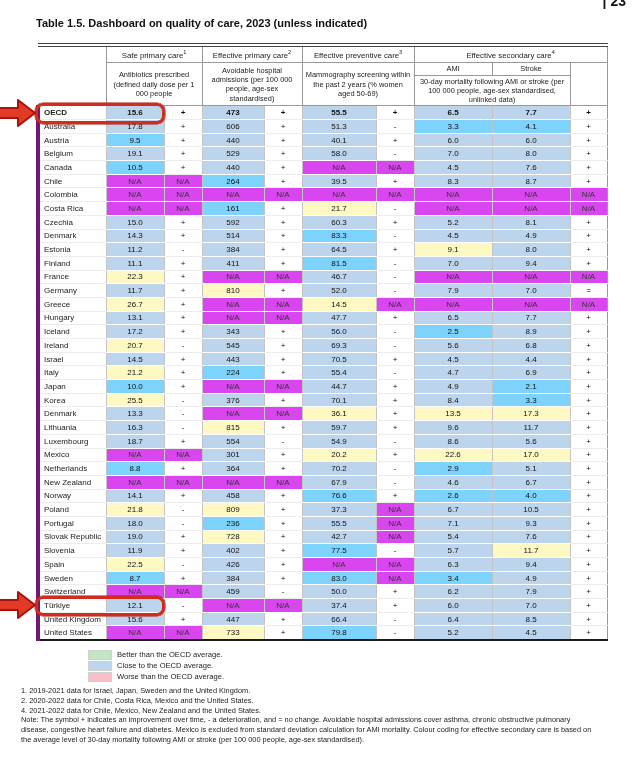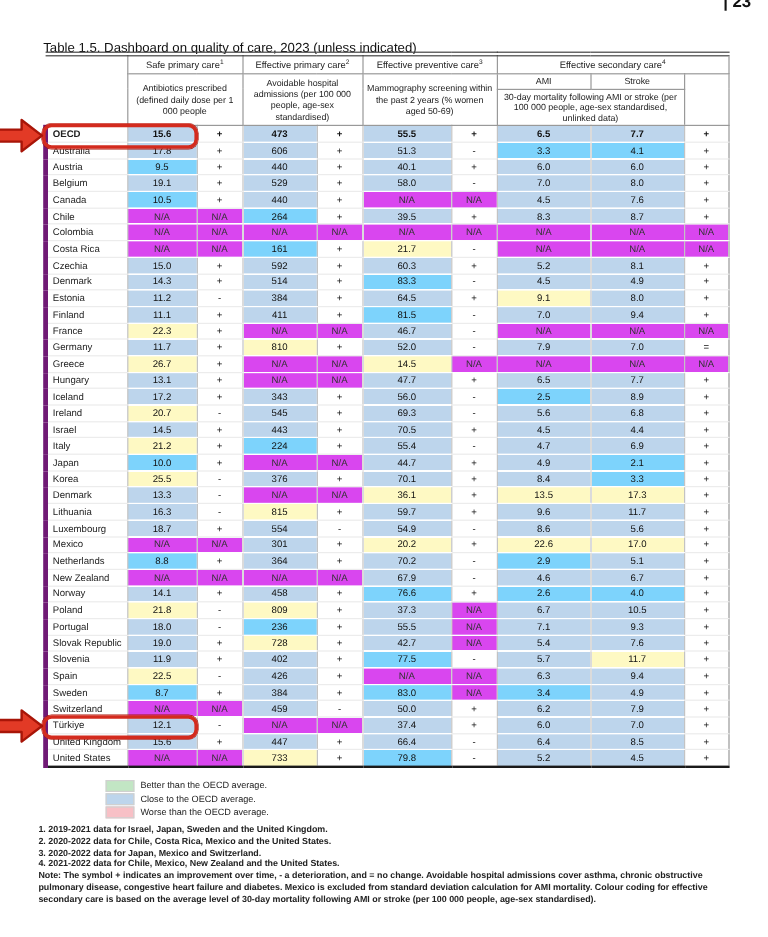--- a/index.html
+++ b/index.html
@@ -1,21 +1,21 @@
 <!DOCTYPE html>
 <html><head>
 <meta charset="utf-8">
 <style>
   html,body{margin:0;padding:0;}
   body{
     width:640px;height:781px;position:relative;overflow:hidden;
     background:#ffffff;font-family:"Liberation Sans",sans-serif;color:#1a1a1a;
   }
   .page-number{position:absolute;top:-7px;right:14px;font-size:14px;font-weight:bold;color:#111;}
-  .title{position:absolute;left:36px;top:34px;font-size:11px;font-weight:normal;color:#111;letter-spacing:0;}
+  .title{position:absolute;left:36px;top:17px;font-size:11px;font-weight:bold;color:#111;letter-spacing:0;}
   .table-wrap{position:absolute;left:36px;top:43px;width:569px;}
   table{border-collapse:collapse;table-layout:fixed;width:569px;border-top:4px double #444;}
   thead th{
     font-weight:normal;font-size:7.4px;line-height:1.25;color:#222;
     border:1px solid #999;padding:1px 2px;background:#fff;text-align:center;vertical-align:middle;
   }
   thead tr.secrow th{font-size:7.8px;padding:2px 2px;}
   thead th.blankhdr{border-top:none;border-left:none;background:#fff;}
   thead th.noborder-tl{border-top:none;border-left:none;}
   thead th sup{font-size:5.5px;}
@@ -35,21 +35,21 @@
   td.c-n{background:#d946ef;color:#333;border-bottom-color:rgba(255,255,255,.9);}
   .red-ring{
     position:absolute;border:3px solid #d32b1e;border-radius:8px;
     pointer-events:none;box-shadow:0 0 0 .5px #a81508;
   }
   .red-arrow{position:absolute;pointer-events:none;}
   .legend{position:absolute;left:40px;top:649px;font-size:7.6px;color:#222;}
   .legend-item{display:flex;align-items:center;height:11px;margin-left:48px;}
   .swatch{display:inline-block;width:22px;height:8px;margin-right:5px;border:1px solid #d0d0d0;}
   .sw-g{background:#c2e6c4;} .sw-b{background:#bdd5ec;} .sw-p{background:#f8c0c6;}
-  .footnotes{position:absolute;left:32px;top:686px;width:578px;font-size:7.4px;line-height:9.8px;color:#222;font-weight:bold;}
+  .footnotes{position:absolute;left:21px;top:686px;width:578px;font-size:7.4px;line-height:9.8px;color:#222;}
   .footnotes p{margin:0;}
 </style>
 </head>
 <body>
 
 <div class="page-number">| 23</div>
 <div class="title">Table 1.5. Dashboard on quality of care, 2023 (unless indicated)</div>
 
 <div class="table-wrap">
   <table>
@@ -578,16 +578,15 @@
   </div>
   <div class="legend-item">
     <span class="swatch sw-p"></span>
     <span>Worse than the OECD average.</span>
   </div>
 </div>
 
 <div class="footnotes">
   <p>1. 2019-2021 data for Israel, Japan, Sweden and the United Kingdom.</p>
   <p>2. 2020-2022 data for Chile, Costa Rica, Mexico and the United States.</p>
-  <p>3. 2020-2022 data for Japan, Mexico and Switzerland.</p>
   <p>4. 2021-2022 data for Chile, Mexico, New Zealand and the United States.</p>
   <p>Note: The symbol + indicates an improvement over time, - a deterioration, and = no change. Avoidable hospital admissions cover asthma, chronic obstructive pulmonary disease, congestive heart failure and diabetes. Mexico is excluded from standard deviation calculation for AMI mortality. Colour coding for effective secondary care is based on the average level of 30-day mortality following AMI or stroke (per 100 000 people, age-sex standardised).</p>
 </div>
 
 </body></html>

